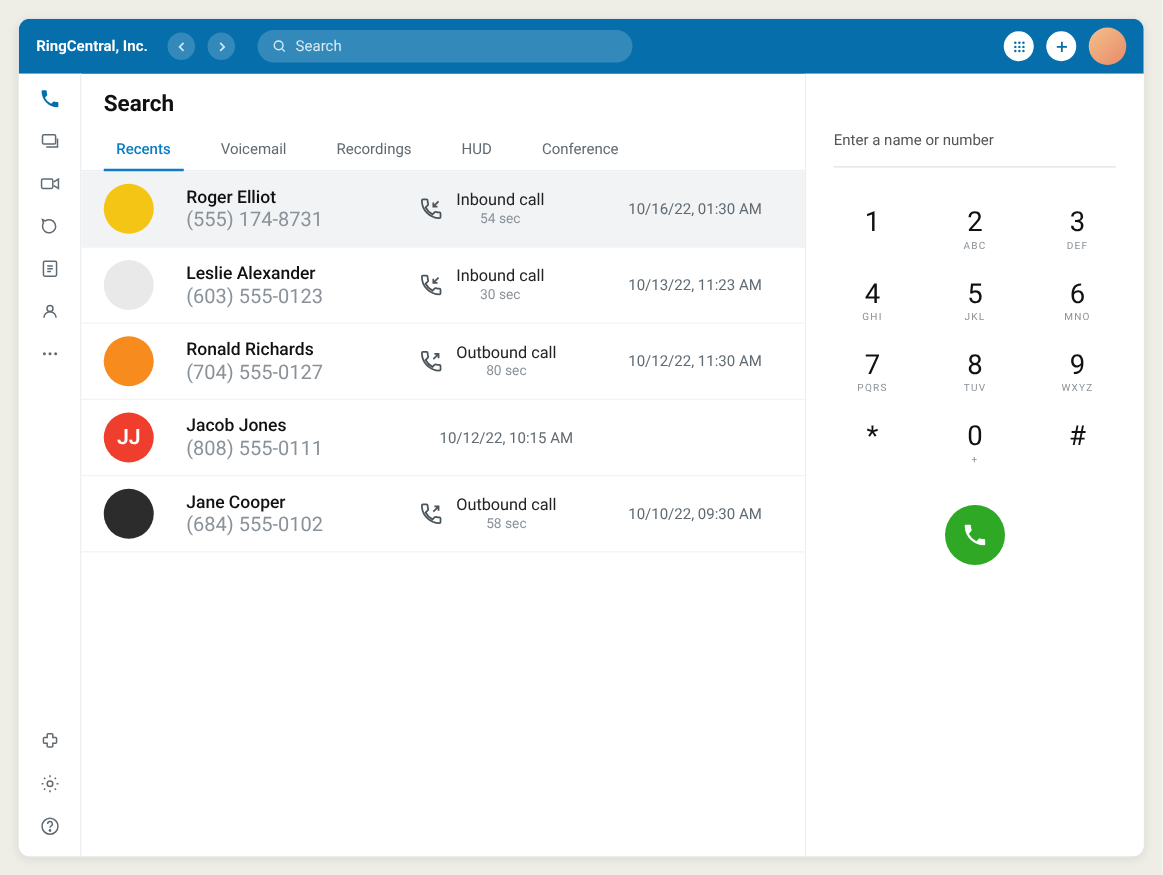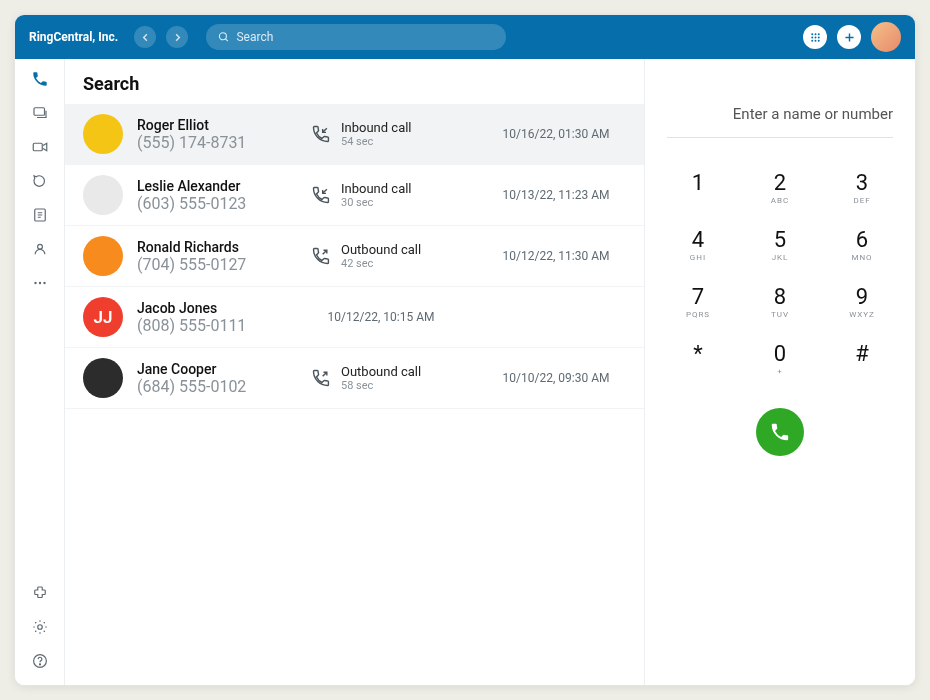--- a/index.html
+++ b/index.html
@@ -24,35 +24,35 @@
 .railicon.active { color: #066fab; }
 .railicon svg { width: 18px; height: 18px; }
 .main { flex: 1; display: flex; min-width: 0; }
 .listpane { flex: 1; display: flex; flex-direction: column; border-right: 1px solid #eceff1; min-width:0; }
 .ph-title { font-size: 18px; font-weight: 700; color: #111; padding: 14px 18px 10px; }
 .tabs { display: flex; border-bottom: 1px solid #eceff1; padding: 0 8px; }
 .tab { padding: 8px 20px 10px; font-size: 12px; color: #5f6a72; cursor: pointer; position: relative; }
 .tab.active { color: #0b7dc0; font-weight:500; }
 .tab.active::after { content:""; position:absolute; left:10px; right:10px; bottom:-1px; height:2px; background:#0b7dc0; }
 .rows { flex:1; overflow:auto; }
-.row { display:flex; align-items:center; padding: 10px 18px; border-bottom:1px solid #f1f3f4; gap: 14px; cursor:pointer; }
+.row { display:flex; align-items:center; padding: 10px 18px; border-bottom:1px solid #f1f3f4; gap: 26px; cursor:pointer; }
 .row.sel { background:#f1f3f4; }
 .rava { width:40px; height:40px; border-radius:50%; flex-shrink:0; display:flex; align-items:center; justify-content:center; color:#fff; font-weight:600; font-size:17px; }
 .rinfo { width: 160px; }
 .rname { font-size:14px; color:#111; font-weight:500; }
 .rphone { font-size:16px; color:#8a9299; }
 .rcall { display:flex; align-items:center; gap:10px; flex:1; }
 .cicon { width:20px; height:20px; color:#4b545b; flex-shrink:0; }
 .cicon.miss { color:#e0492f; }
 .ctext .ctype { font-size:13px; color:#222; }
 .ctext .ctype.miss { color:#e0492f; }
-.ctext .cdur { font-size:11px; color:#8a9299; }
+.ctext .cdur { font-size:11px; color:#8a9299;text-align:center; }
 .rtime { font-size:12px; color:#5f6a72; width:140px; text-align:center; }
 .dialpane { width:270px; padding: 28px 22px 20px; display:flex; flex-direction:column; align-items:center; background:#fff; }
-.dinput { width:100%; border:none; border-bottom:1px solid #dde2e5; text-align:right; font-size:15px; color:#000000; padding: 18px 0 14px; outline:none; }
+.dinput { width:100%; border:none; border-bottom:1px solid #dde2e5; text-align:left; font-size:12px; color:#000000; padding: 18px 0 14px; outline:none; }
 .dinput::placeholder { color:#555; }
 .pad { display:grid; grid-template-columns:repeat(3,1fr); gap: 10px 20px; margin-top:26px; width:100%; }
 .key { text-align:center; cursor:pointer; padding:6px 0; }
 .keyn { font-size:22px; color:#111; font-weight:400; }
 .keyl { font-size:8px; color:#8a9299; letter-spacing:1px; margin-top:1px; height:9px; }
 .callbtn { width:48px; height:48px; border-radius:50%; background:#2fa825; display:flex; align-items:center; justify-content:center; margin-top:26px; cursor:pointer; }
 .callbtn svg { width:22px; height:22px; color:#fff; }
 </style>
 </head>
 <body>
@@ -163,20 +163,27 @@
               <circle cx="12" cy="16.5" r=".7" fill="currentColor"></circle>
             </svg>
           </div>
       </div>
     </div>
 
     <div class="main">
 
       <div class="listpane">
         <div class="ph-title">Search</div>
+        <div class="tabs" id="tabs">
+            <div class="tab active">Recents</div>
+            <div class="tab">Voicemail</div>
+            <div class="tab">Recordings</div>
+            <div class="tab">HUD</div>
+            <div class="tab">Conference</div>
+          </div>
         <div class="rows" id="rows">
             <div class="row sel">
               <div class="rava" style="background:#f5c515"></div>
               <div class="rinfo">
                 <div class="rname">Roger Elliot</div>
                 <div class="rphone">(555) 174-8731</div>
               </div>
               <div class="rcall">
                 <div class="cicon "><svg viewBox="0 0 24 24" fill="none" stroke="currentColor" stroke-width="1.7">
                     <path d="M6.6 10.8a15 15 0 0 0 6.6 6.6l2.2-2.2a1 1 0 0 1 1-.25 11 11 0 0 0 3.5.55 1 1 0 0 1 1 1V20a1 1 0 0 1-1 1A17 17 0 0 1 3 4a1 1 0 0 1 1-1h3.5a1 1 0 0 1 1 1 11 11 0 0 0 .55 3.5 1 1 0 0 1-.25 1Z" fill="none"></path>
@@ -213,21 +220,21 @@
                 <div class="rname">Ronald Richards</div>
                 <div class="rphone">(704) 555-0127</div>
               </div>
               <div class="rcall">
                 <div class="cicon "><svg viewBox="0 0 24 24" fill="none" stroke="currentColor" stroke-width="1.7">
                     <path d="M6.6 10.8a15 15 0 0 0 6.6 6.6l2.2-2.2a1 1 0 0 1 1-.25 11 11 0 0 0 3.5.55 1 1 0 0 1 1 1V20a1 1 0 0 1-1 1A17 17 0 0 1 3 4a1 1 0 0 1 1-1h3.5a1 1 0 0 1 1 1 11 11 0 0 0 .55 3.5 1 1 0 0 1-.25 1Z"></path>
                     <path d="M14 10 19 5M15 5h4v4"></path>
                   </svg></div>
                 <div class="ctext">
                   <div class="ctype ">Outbound call</div>
-                  <div class="cdur">42 sec</div>
+                  <div class="cdur">80 sec</div>
                 </div>
               </div>
               <div class="rtime">10/12/22, 11:30 AM</div>
             </div>
             <div class="row">
               <div class="rava" style="background:#ef3e2d">JJ</div>
               <div class="rinfo">
                 <div class="rname">Jacob Jones</div>
                 <div class="rphone">(808) 555-0111</div>
               </div>

